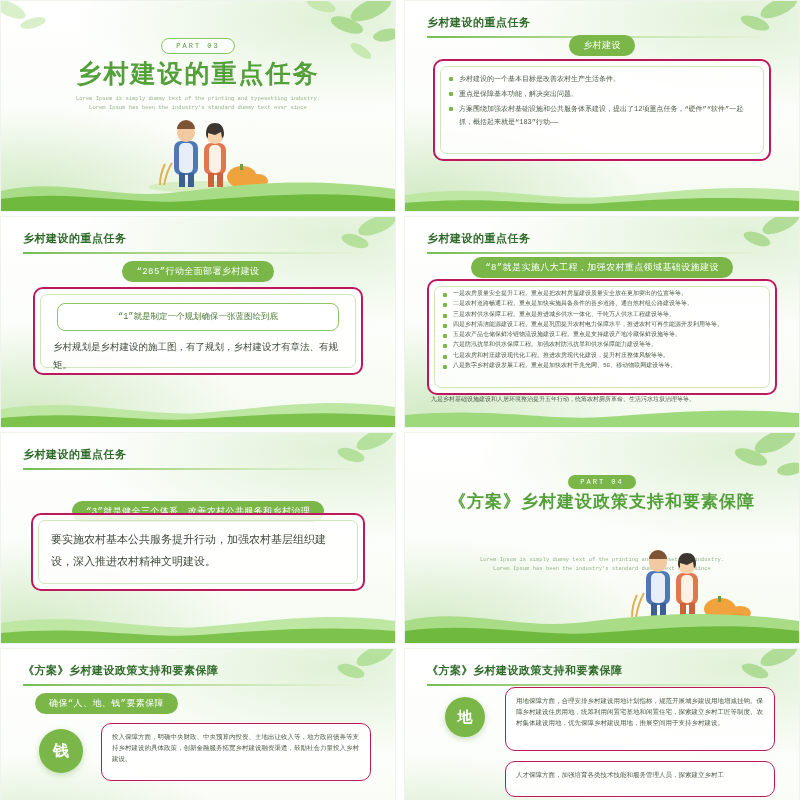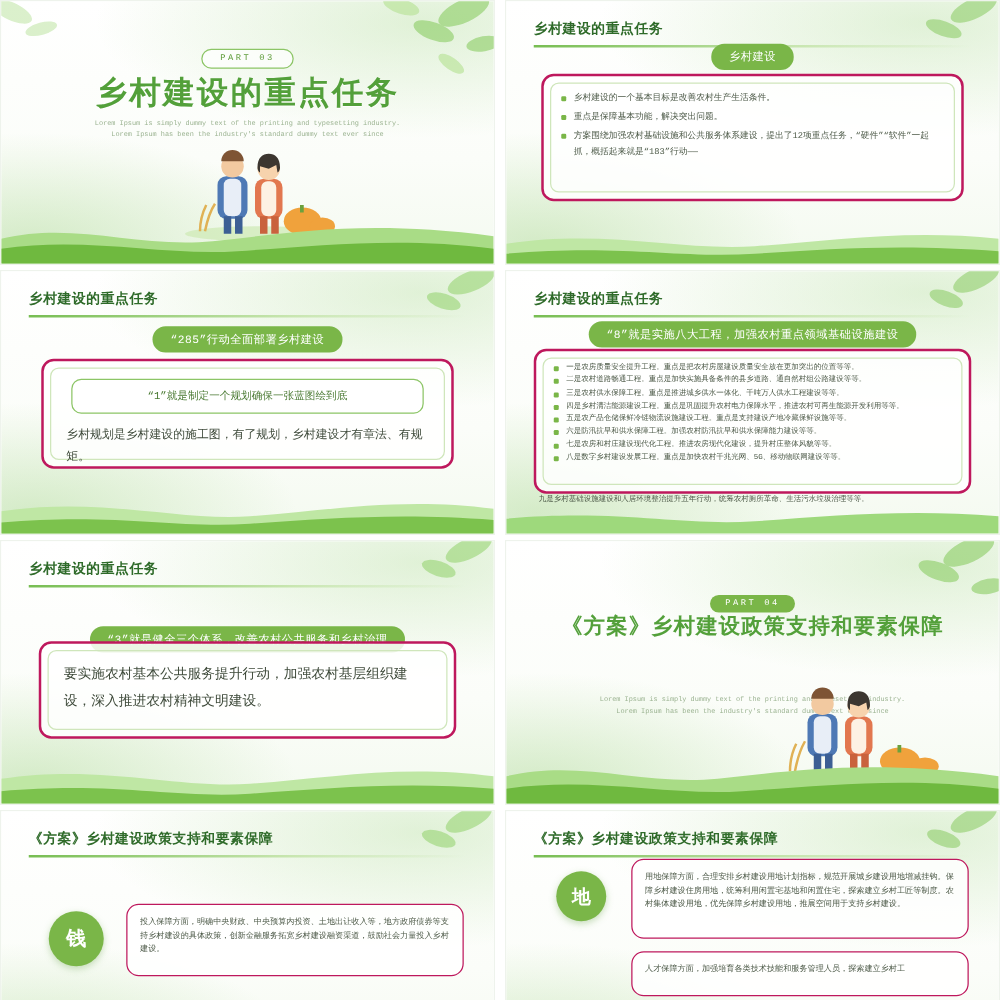--- a/index.html
+++ b/index.html
@@ -342,20 +342,23 @@
           <g fill="#97d573" opacity=".7">
             <ellipse cx="124" cy="12" rx="20" ry="8" transform="rotate(-25 124 12)"></ellipse>
             <ellipse cx="100" cy="28" rx="14" ry="6" transform="rotate(18 100 28)"></ellipse>
           </g>
         </svg>
     </div>
     <div class="s-head">
       <div class="s-title">《方案》乡村建设政策支持和要素保障</div>
       <div class="s-rule"></div>
     </div>
+    <div style="position:absolute;left:34px;top:44px;">
+      <span class="pill">确保“人、地、钱”要素保障</span>
+    </div>
     <div style="position:absolute;left:38px;top:80px;">
       <div class="circle">钱</div>
     </div>
     <div class="card" style="left:100px;right:24px;top:74px;height:56px;border-width:1.5px;">
       <div style="position:absolute;left:10px;right:10px;top:8px;font-size:6.5px;line-height:1.7;color:#4d5a48;">投入保障方面，明确中央财政、中央预算内投资、土地出让收入等，地方政府债券等支持乡村建设的具体政策，创新金融服务拓宽乡村建设融资渠道，鼓励社会力量投入乡村建设。</div>
     </div>
 
   </div>
 
   <div class="slide">

